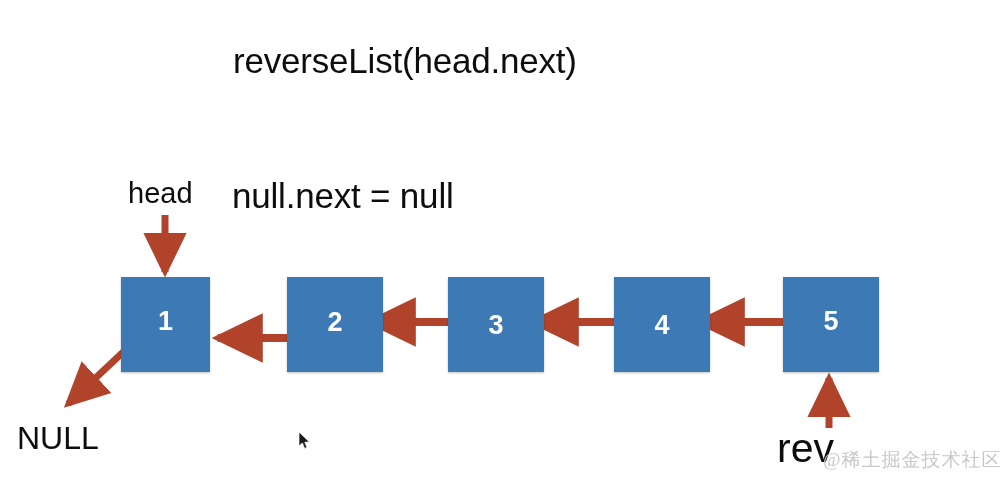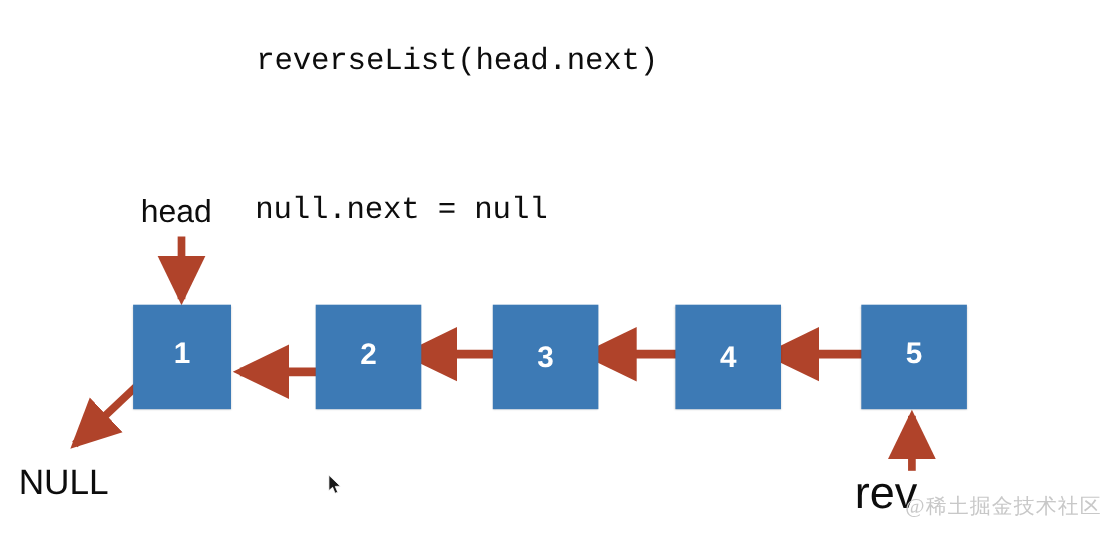--- a/index.html
+++ b/index.html
@@ -12,22 +12,22 @@
   }
   #stage {
     position: relative;
     width: 1008px;
     height: 485px;
     background: #ffffff;
     overflow: hidden;
   }
   .code-line {
     position: absolute;
-    font-family: Liberation Mono, monospace;
-    font-size: 28px;
+    font-family: Liberation Sans, sans-serif;
+    font-size: 35px;
     color: #0d0d0d;
     white-space: nowrap;
     letter-spacing: -0.2px;
   }
   .code-1 { left: 233px; top: 41px; }
   .code-2 { left: 232px; top: 110px; }
   .code-3 { left: 232px; top: 176px; }
 
   .node-box {
     position: absolute;

